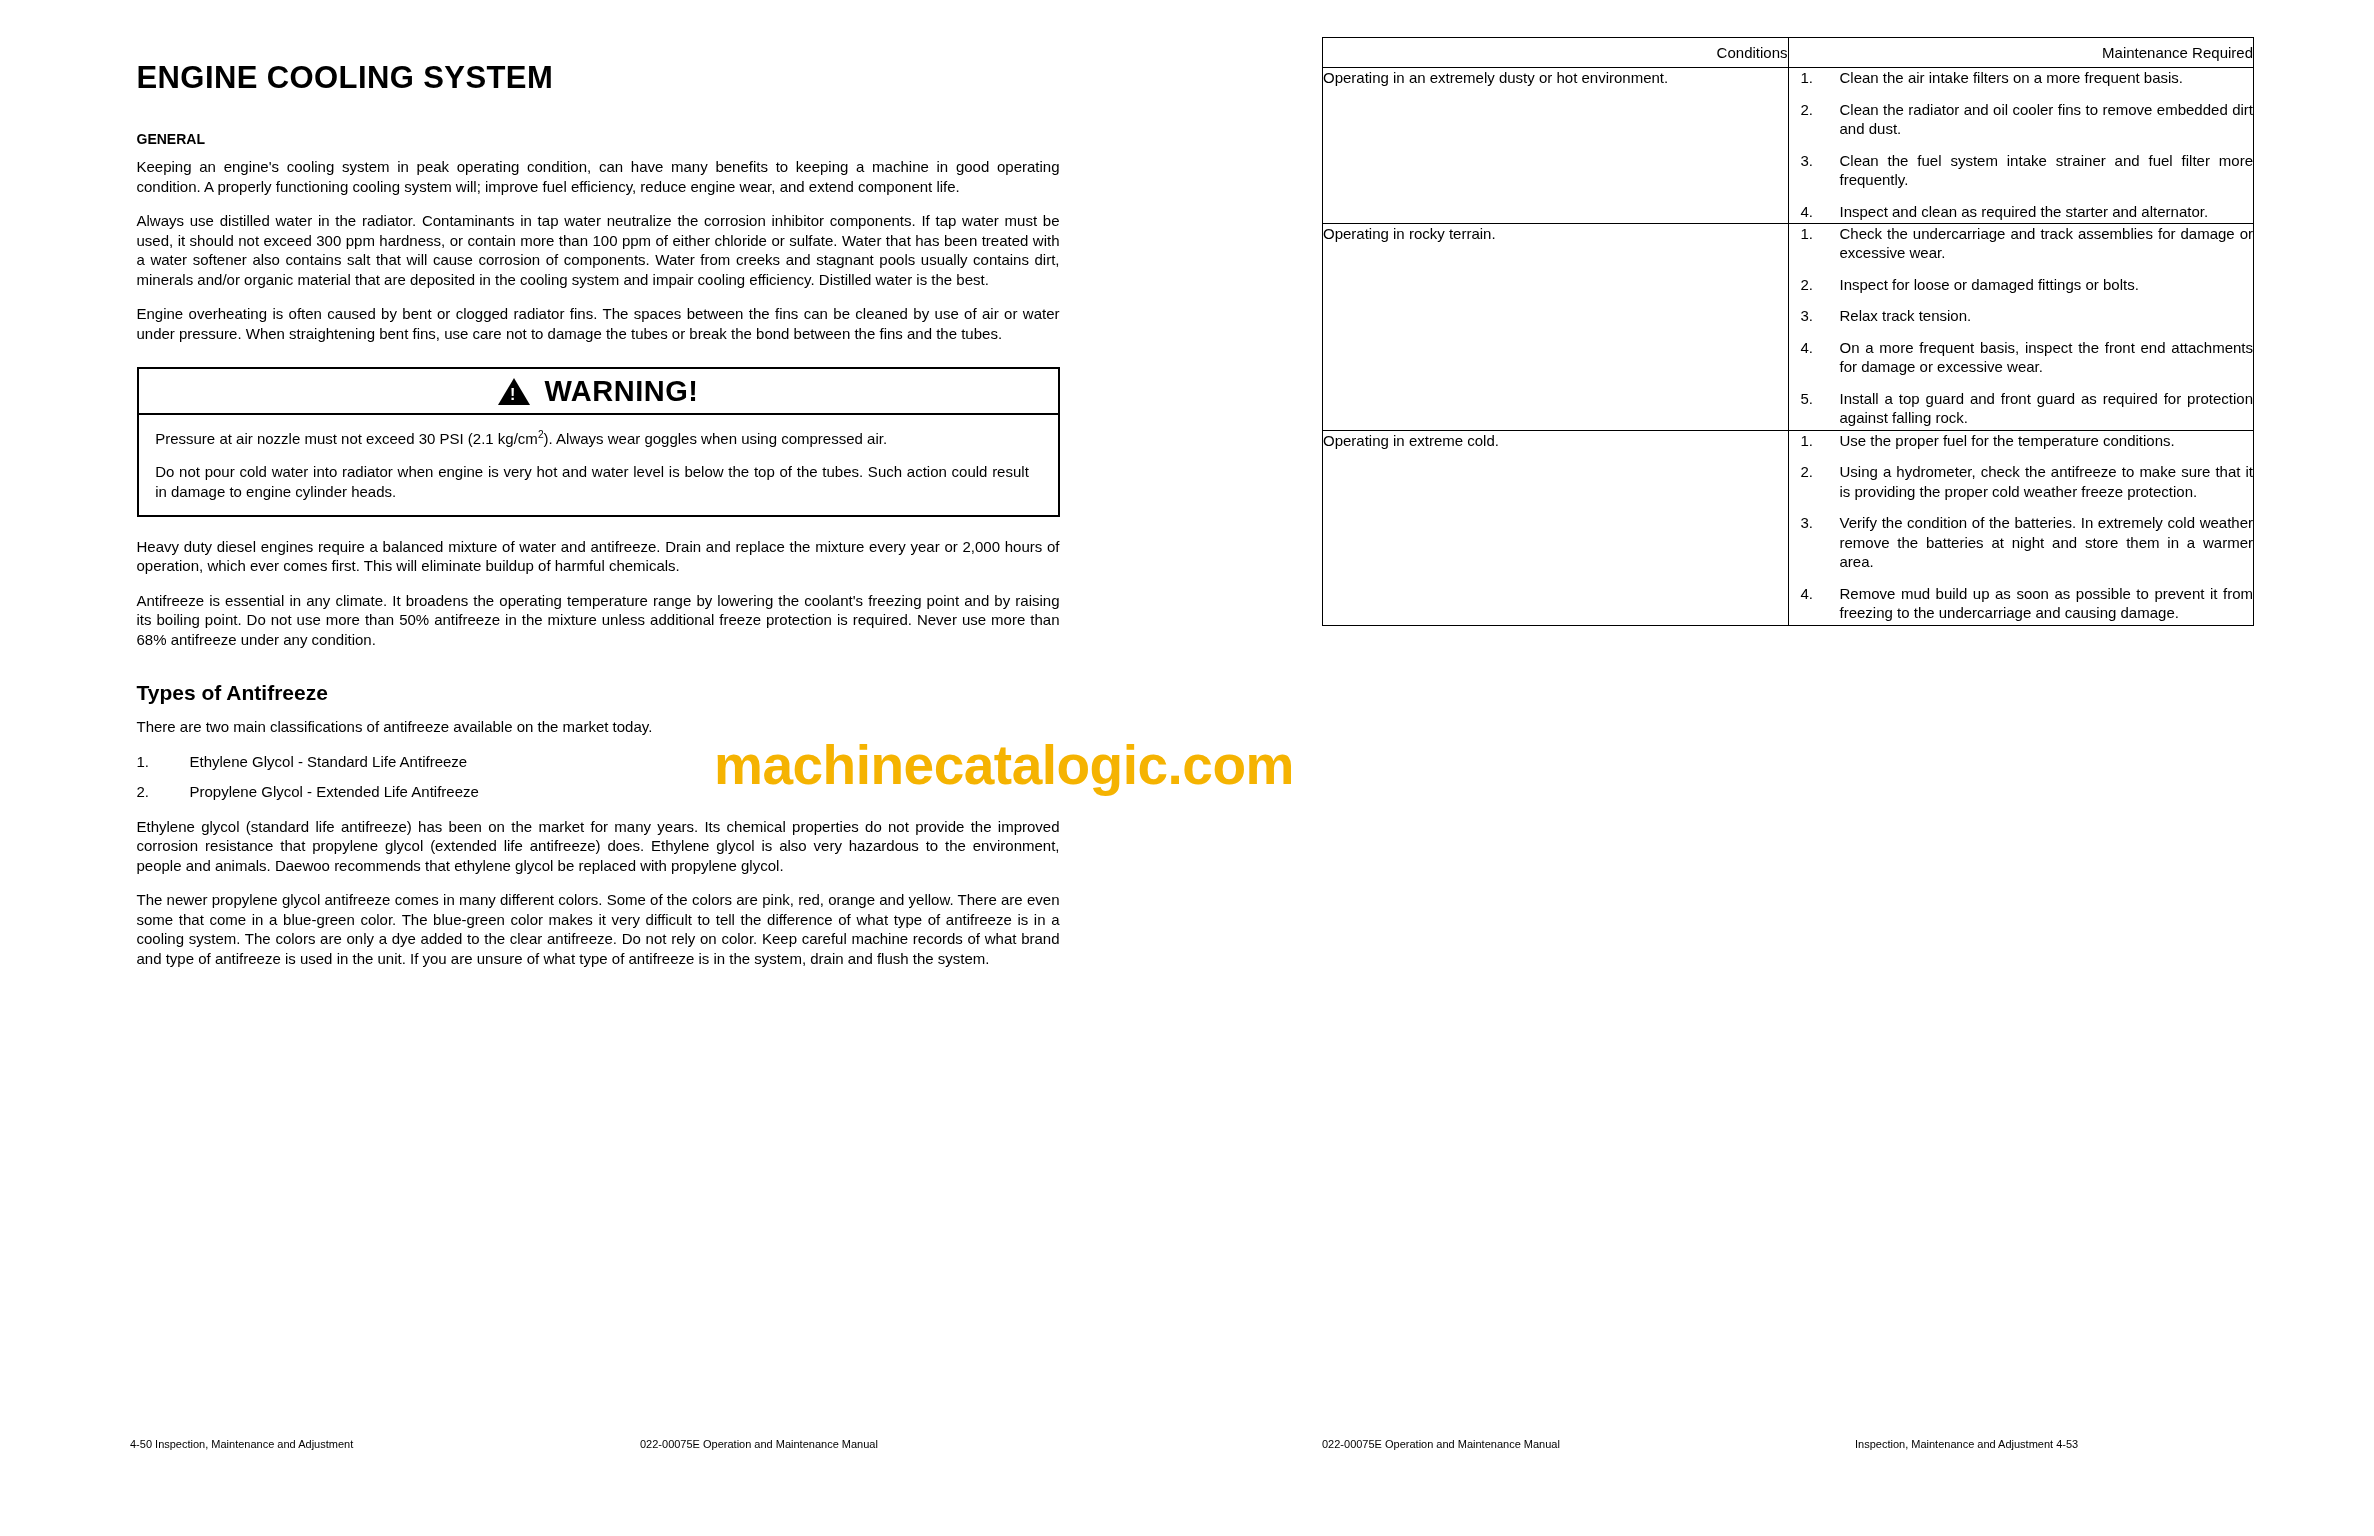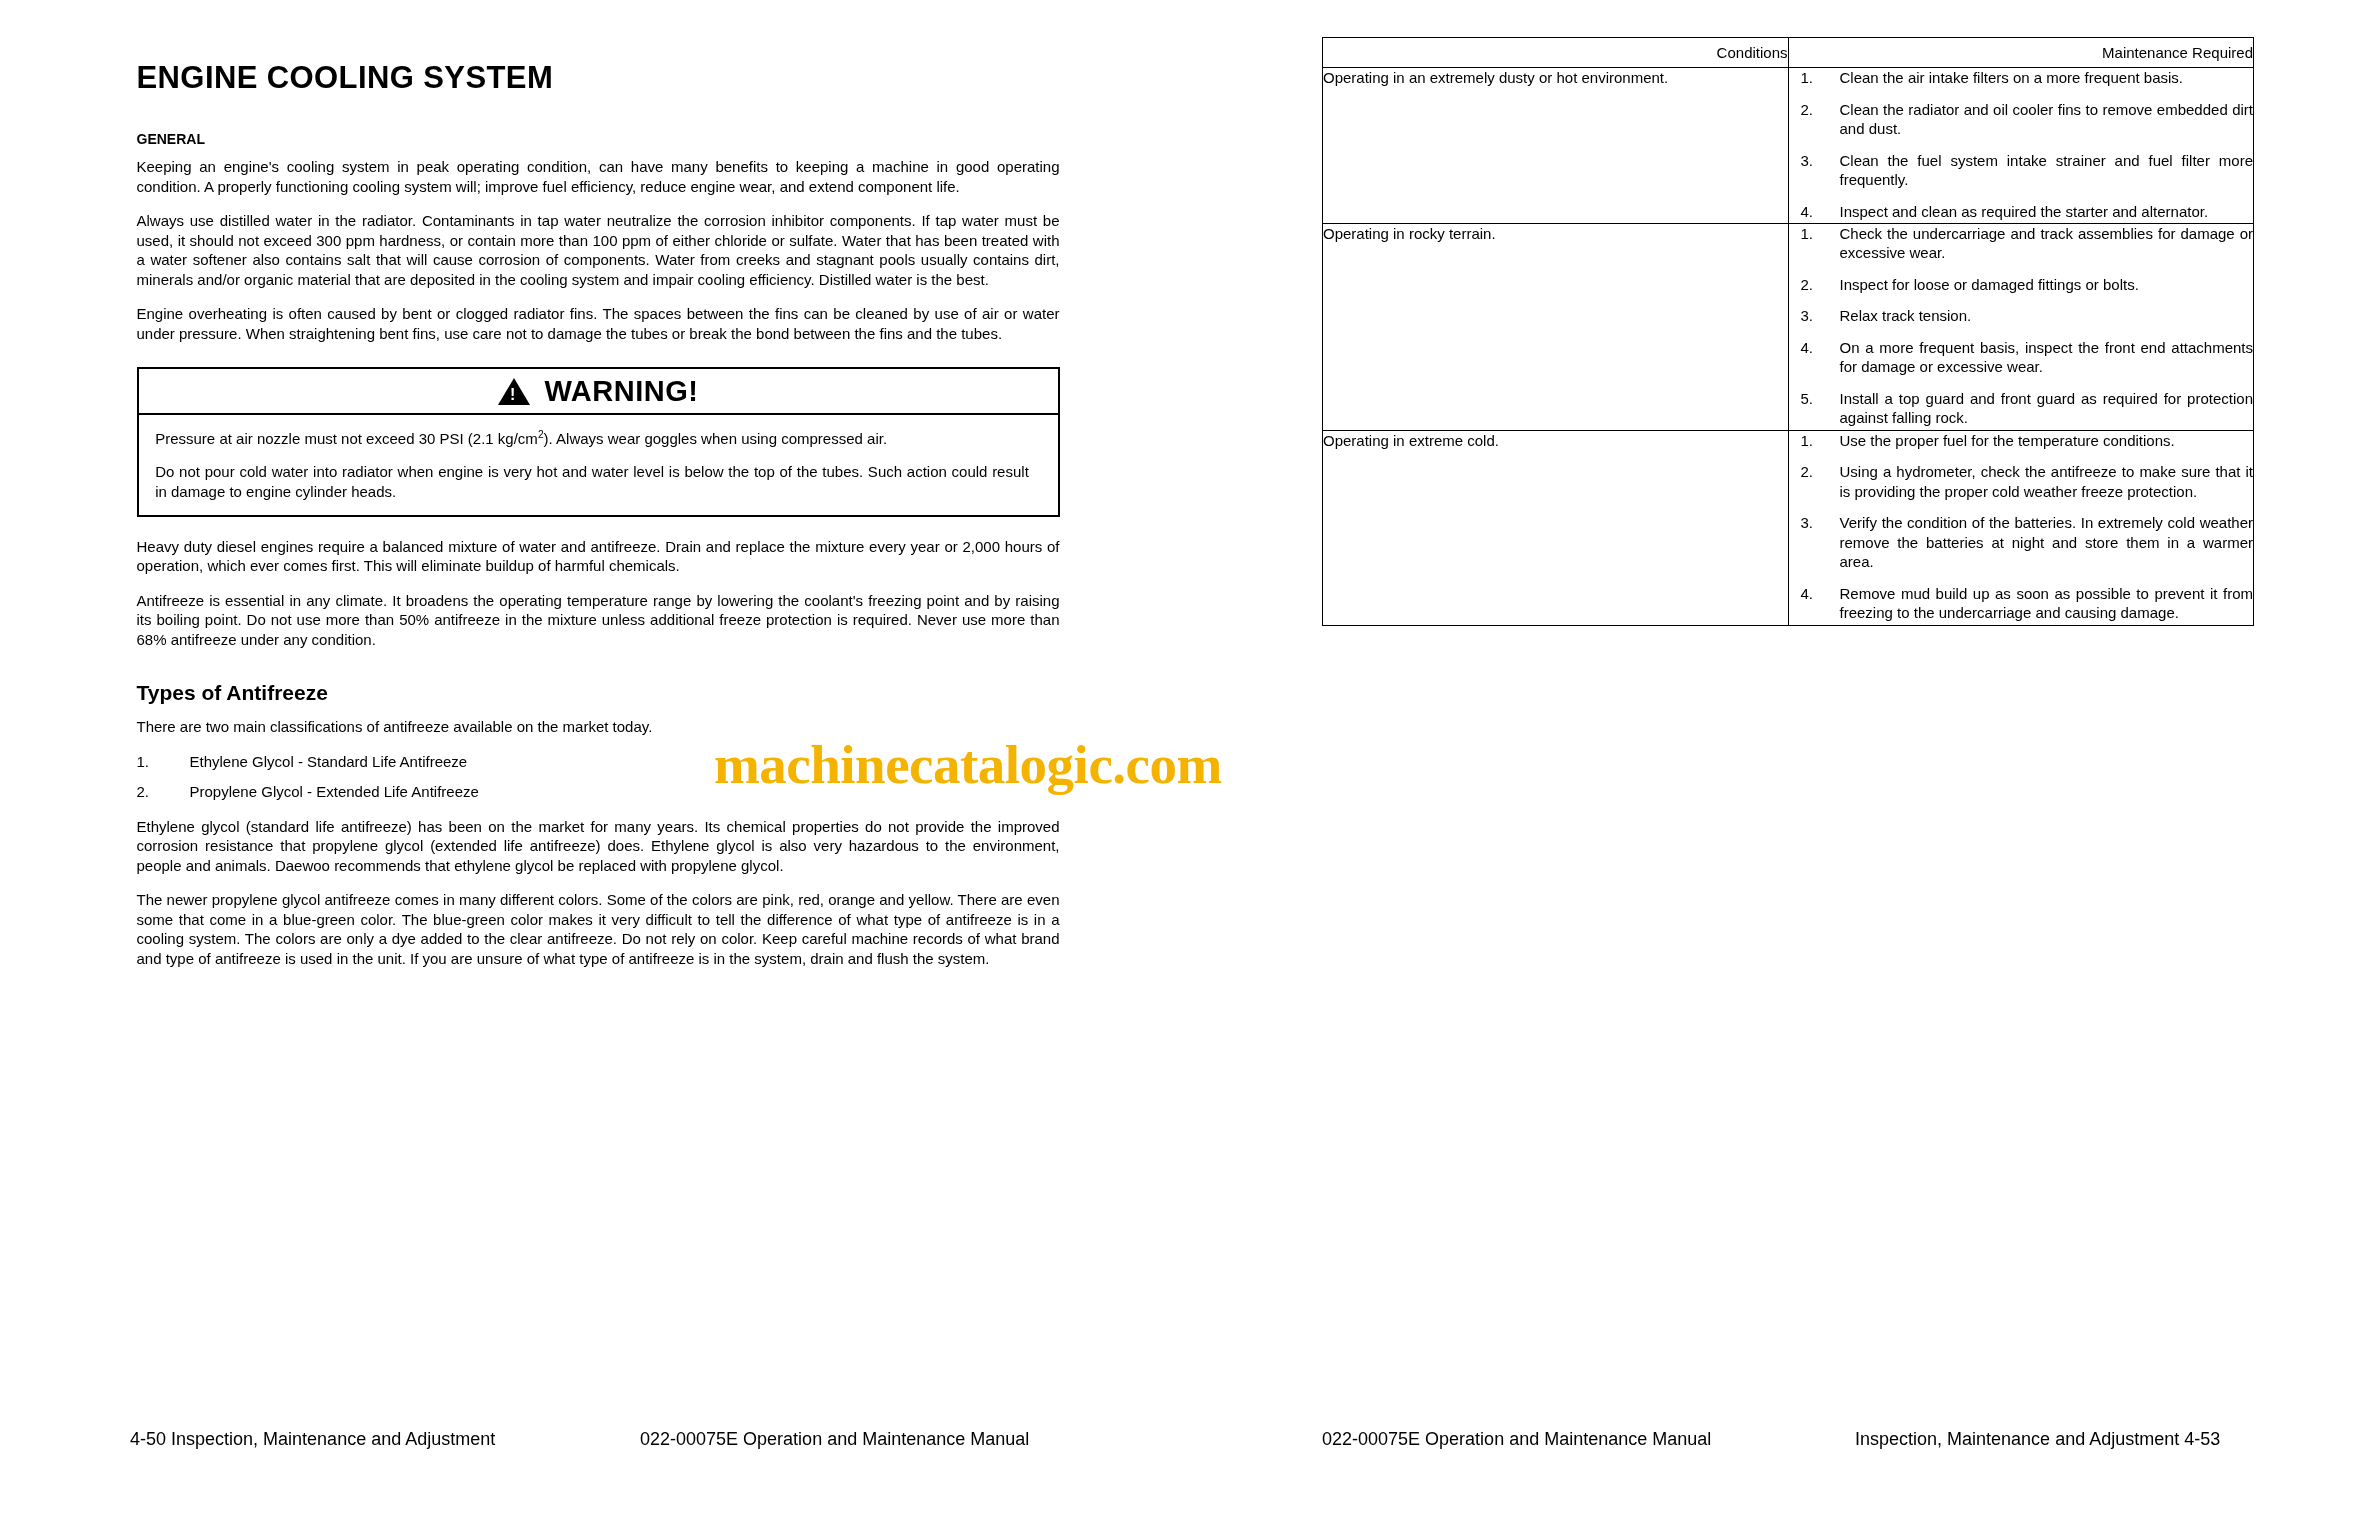--- a/index.html
+++ b/index.html
@@ -173,37 +173,37 @@
   }
   .req-text {
     flex: 1;
     text-align: justify;
   }
 
   
   .footer {
     position: absolute;
     bottom: 0;
-    font-size: 18px;
+    font-size: 11px;
     white-space: nowrap;
   }
   .f-left-1 { left: 130px; bottom: 86px; }
   .f-left-2 { left: 640px; bottom: 86px; }
   .f-right-1 { left: 1322px; bottom: 86px; }
   .f-right-2 { left: 1855px; bottom: 86px; }
 
   
   .watermark {
     position: absolute;
     left: 714px;
     top: 733px;
     font-size: 55px;
     font-weight: bold;
     color: #f5b301;
-    font-family: Liberation Serif, serif;
+    font-family: Liberation Sans, sans-serif;
     letter-spacing: -0.5px;
     white-space: nowrap;
     pointer-events: none;
   }
 
   sup { font-size: 0.68em; vertical-align: super; }
 </style>
 </head>
 <body>
 

